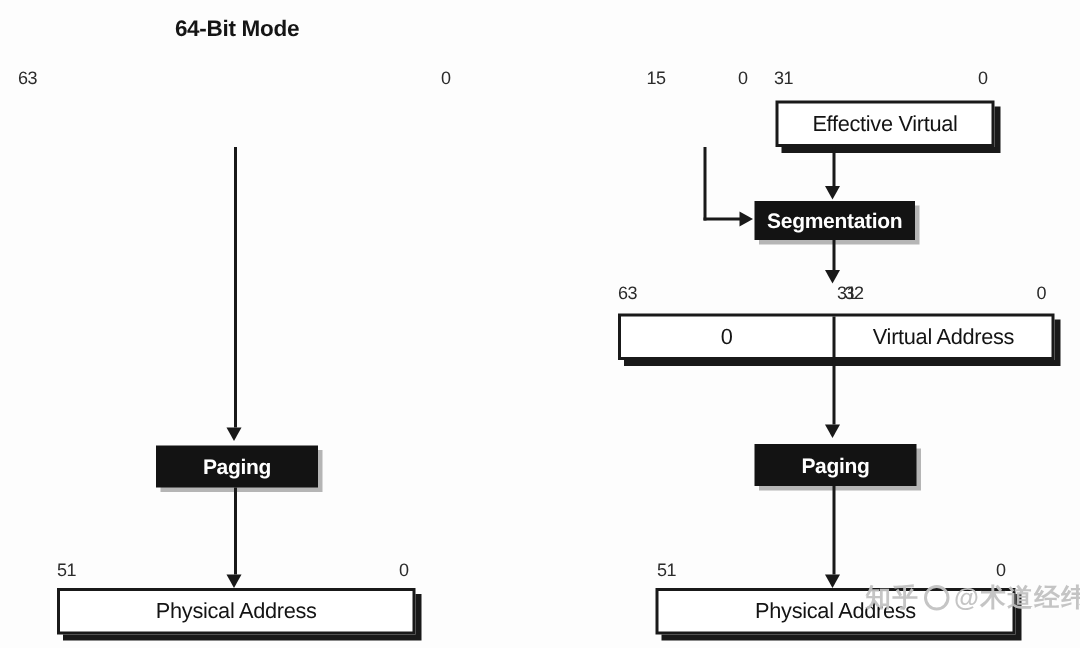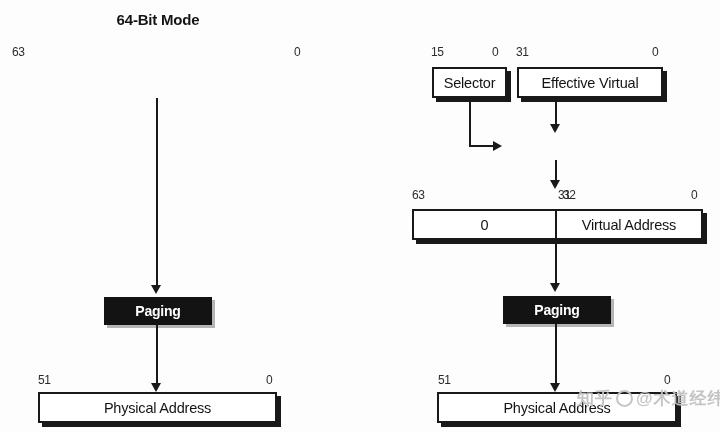--- a/index.html
+++ b/index.html
@@ -83,34 +83,34 @@
   <div class="wbox" style="left:38px;top:392px;width:239px;height:31px;">
     <span>Physical Address</span>
   </div>
 
 
   <div class="bitlabel" style="left:431px;top:46px;">15</div>
   <div class="bitlabel" style="left:492px;top:46px;">0</div>
   <div class="bitlabel" style="left:516px;top:46px;">31</div>
   <div class="bitlabel" style="left:652px;top:46px;">0</div>
 
-  <div class="wbox" style="left:432px;top:67px;width:75px;height:31px;">
-    <span>Selector</span>
-  </div>
   <div class="wbox" style="left:517px;top:67px;width:146px;height:31px;">
     <span>Effective Virtual</span>
   </div>
 
   <div class="vline" style="left:469px;top:98px;height:49px;"></div>
   <div class="hline" style="left:469px;top:145px;width:25px;"></div>
   <div class="arr-right" style="left:493px;top:141px;"></div>
 
   <div class="vline" style="left:555px;top:98px;height:27px;"></div>
   <div class="arr-down" style="left:550px;top:124px;"></div>
 
+  <div class="bbox" style="left:503px;top:134px;width:107px;height:26px;">
+    <span>Segmentation</span>
+  </div>
 
   <div class="vline" style="left:555px;top:160px;height:21px;"></div>
   <div class="arr-down" style="left:550px;top:180px;"></div>
 
   <div class="bitlabel" style="left:412px;top:189px;">63</div>
   <div class="bitlabel" style="left:563px;top:189px;">32</div>
   <div class="bitlabel" style="left:558px;top:189px;">31</div>
   <div class="bitlabel" style="left:691px;top:189px;">0</div>
 
   <div class="splitbox" style="left:412px;top:209px;width:291px;height:31px;">

